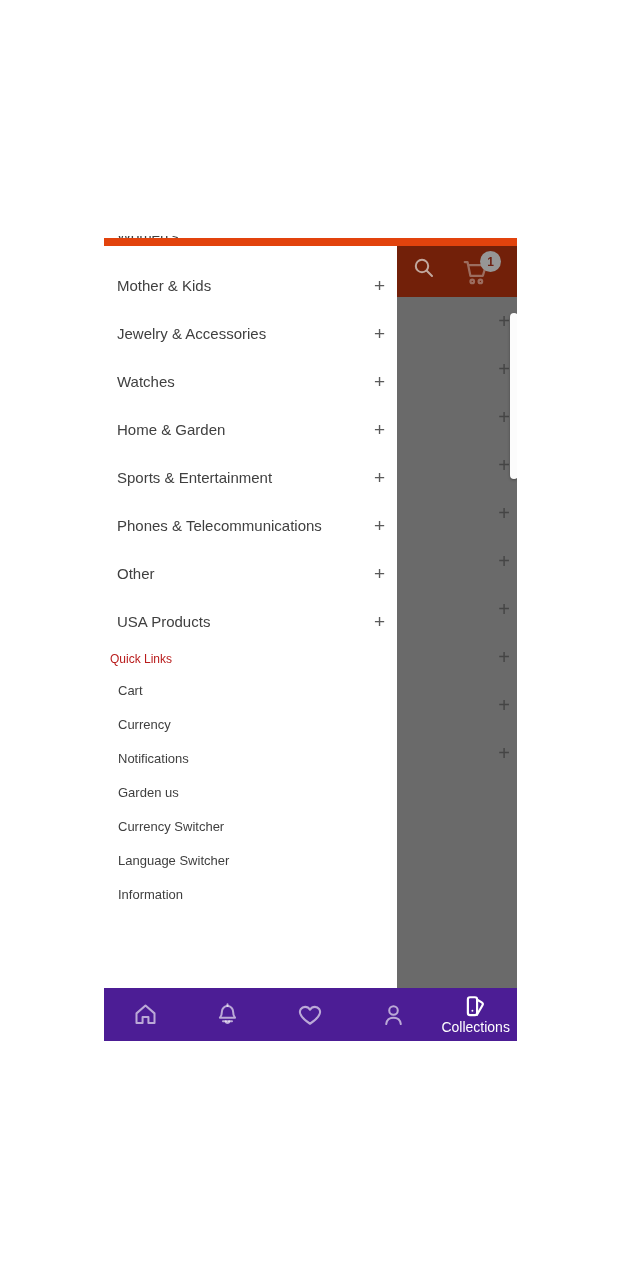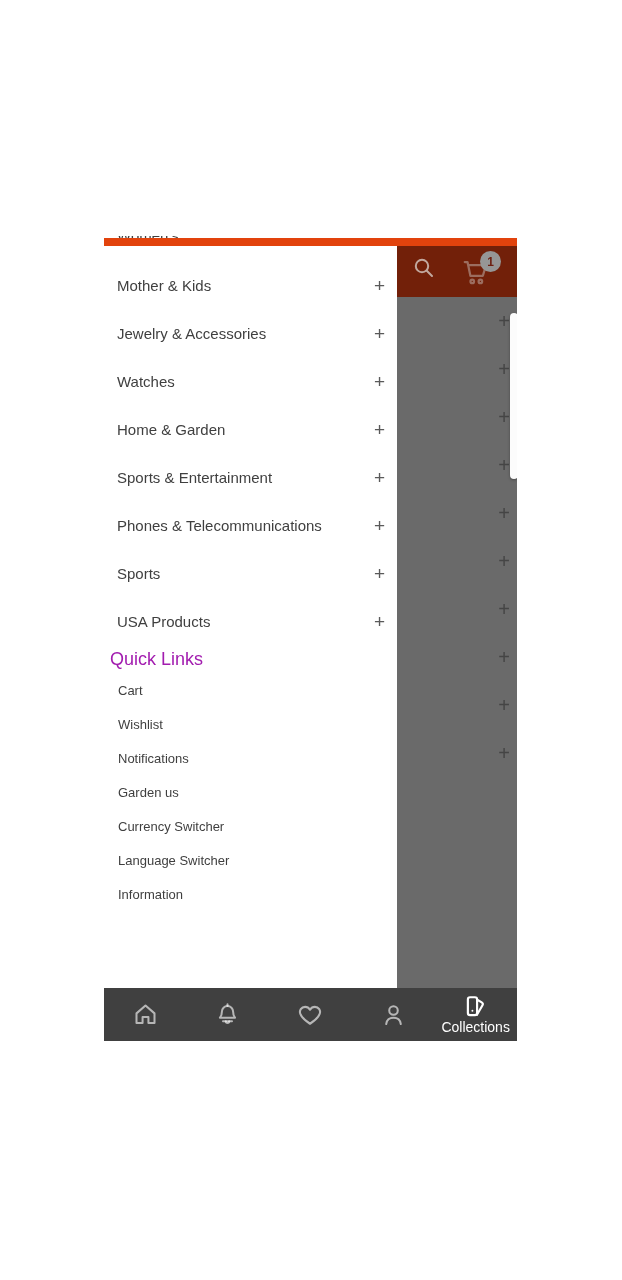--- a/index.html
+++ b/index.html
@@ -28,21 +28,21 @@
   .cat-row{
     display:flex;align-items:center;height:48px;
     padding:0 12px 0 13px;font-size:15px;color:#3f3f3f;cursor:pointer;gap:14px;
   }
   .cat-row .plus{
     margin-left:auto;color:#5a5a5a;font-size:19px;font-weight:300;line-height:1;
   }
   .news-row{height:40px;}
   .ql-header{
     display:flex;align-items:center;height:28px;padding-left:6px;
-    font-size:18px;color:#a21caf;
+    font-size:12px;color:#b91c1c;
   }
   .ql-row{
     display:flex;align-items:center;height:34px;padding-left:14px;
     font-size:13px;color:#3f3f3f;cursor:pointer;
   }
   
   .backdrop{
     position:absolute;left:293px;top:8px;width:120px;height:744px;z-index:1;
   }
   .bd-header{
@@ -66,21 +66,21 @@
     display:flex;align-items:center;justify-content:center;z-index:2;
   }
   .scroll-thumb{
     position:absolute;left:406px;top:77px;width:8px;height:166px;
     background:#fcfcfc;border-radius:4px;z-index:6;
     box-shadow:0 1px 3px rgba(0,0,0,0.3);
   }
   
   .bottom-nav{
     position:absolute;left:0;top:752px;width:413px;height:53px;
-    background:#404040;display:flex;z-index:7;
+    background:#4c1d95;display:flex;z-index:7;
   }
   .nav-item{
     flex:1;display:flex;flex-direction:column;align-items:center;
     justify-content:center;cursor:pointer;
   }
   .nav-label{
     color:#ffffff;font-size:14px;margin-top:-1px;
   }
   svg{display:block;}
 </style>
@@ -112,37 +112,37 @@
     </div>
     <div class="cat-row">
       <span>Sports &amp; Entertainment</span>
       <span class="plus">+</span>
     </div>
     <div class="cat-row">
       <span>Phones &amp; Telecommunications</span>
       <span class="plus">+</span>
     </div>
     <div class="cat-row">
-      <span>Sports</span>
+      <span>Other</span>
       <span class="plus">+</span>
     </div>
     <div class="cat-row">
       <span>USA Products</span>
       <span class="plus">+</span>
     </div>
 
     <div class="ql-header">
       <span>Quick Links</span>
     </div>
 
     <div class="ql-row">
       <span>Cart</span>
     </div>
     <div class="ql-row">
-      <span>Wishlist</span>
+      <span>Currency</span>
     </div>
     <div class="ql-row">
       <span>Notifications</span>
     </div>
     <div class="ql-row">
       <span>Garden us</span>
     </div>
     <div class="ql-row">
       <span>Currency Switcher</span>
     </div>

